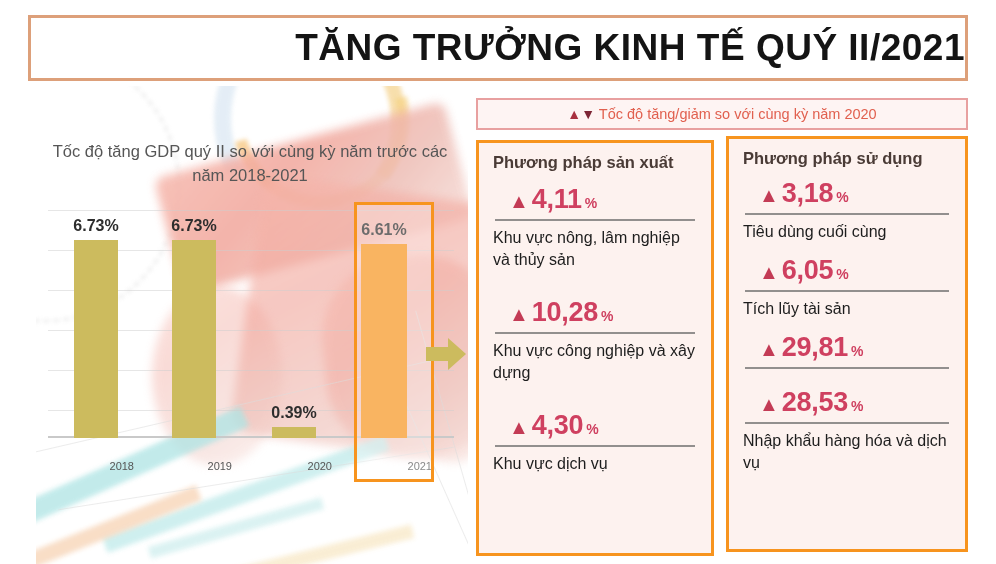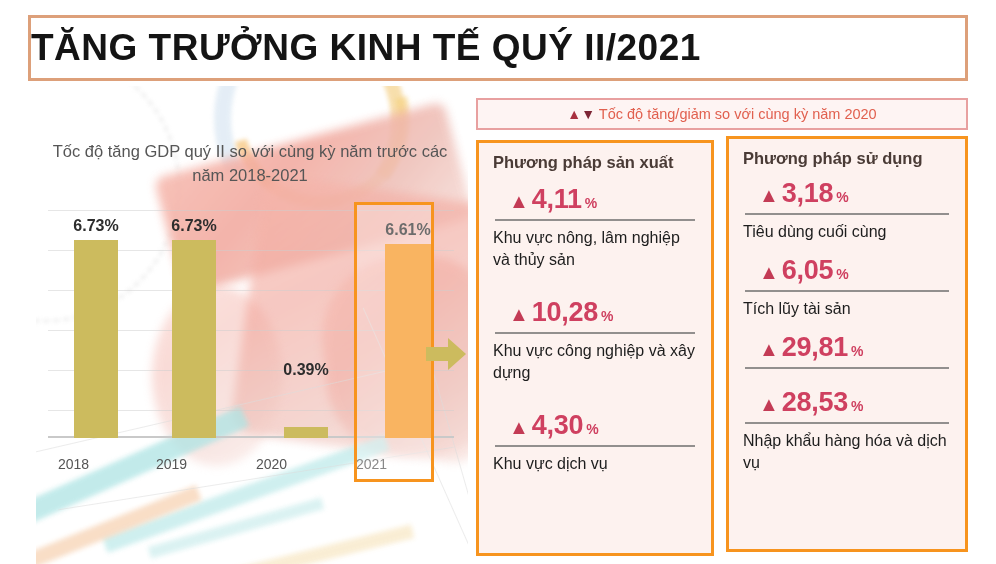--- a/index.html
+++ b/index.html
@@ -28,21 +28,21 @@
     background:linear-gradient(145deg,#f6b7ac 0%,#f2a79c 35%,#eebfb7 70%,#f7ded9 100%);
     filter:blur(5px); opacity:.85;
   }
   .stripe { position:absolute; filter:blur(2.5px); opacity:.75; }
   .thinline { position:absolute; background:#dcdcdc; opacity:.55; filter:blur(.4px); }
 
   
   #title-box {
     position:absolute; left:28px; top:15px; width:940px; height:66px;
     border:3px solid #dda07a; background:#ffffff; z-index:5;
-    display:flex; align-items:center; justify-content:flex-start;
+    display:flex; align-items:center; justify-content:flex-end;
   }
   #title-text {
     font-size:37px; font-weight:bold; color:#141414;
     letter-spacing:.5px; white-space:nowrap;
   }
 
   
   #chart-area { position:absolute; left:40px; top:140px; width:420px; height:360px; z-index:4; }
   #chart-title {
     text-align:center; font-size:16.5px; color:#565656; line-height:1.45;
@@ -56,21 +56,21 @@
     display:flex; flex-direction:column; align-items:center; 
   }
   .bar-val {
     font-size:16px; font-weight:bold; color:#2d2d2d; margin-bottom:5px; white-space:nowrap;
   }
   .bar {
     width:44px; background:#ccbb5e;
   }
   .bar.accent { background:#f7941e; width:46px; }
   .bar-lbl {
-    position:absolute; bottom:14px; font-size:14px; color:#555; width:76px; text-align:left;
+    position:absolute; bottom:14px; font-size:11px; color:#555; width:76px; text-align:right;
   }
   #highlight-box {
     position:absolute; border:3px solid #f7941e; background:rgba(255,255,255,.30);
     z-index:3;
   }
   #arrow-right {
     position:absolute; left:424px; top:333px; width:44px; height:42px; z-index:6;
   }
 
   
@@ -154,27 +154,27 @@
       <div class="bar" style="height:198px;"></div>
     </div>
     <div class="bar-lbl" style="left:18px;">2018</div>
 
     <div class="bar-col" style="left:116px;">
       <div class="bar-val">6.73%</div>
       <div class="bar" style="height:198px;"></div>
     </div>
     <div class="bar-lbl" style="left:116px;">2019</div>
 
-    <div class="bar-col" style="left:228px;gap:43px;">
+    <div class="bar-col" style="left:216px;">
       <div class="bar-val">0.39%</div>
       <div class="bar" style="height:11px;"></div>
     </div>
     <div class="bar-lbl" style="left:216px;">2020</div>
 
-    <div class="bar-col" style="left:330px;">
+    <div class="bar-col" style="left:306px;">
       <div class="bar-val">6.61%</div>
       <div class="bar accent" style="height:194px;"></div>
     </div>
     <div class="bar-lbl" style="left:316px;">2021</div>
   </div>
 </div>
 
 <svg id="arrow-right" viewBox="0 0 44 42">
   <path d="M2 14 L24 14 L24 5 L42 21 L24 37 L24 28 L2 28 Z" fill="#ccbb5e"></path>
 </svg>

